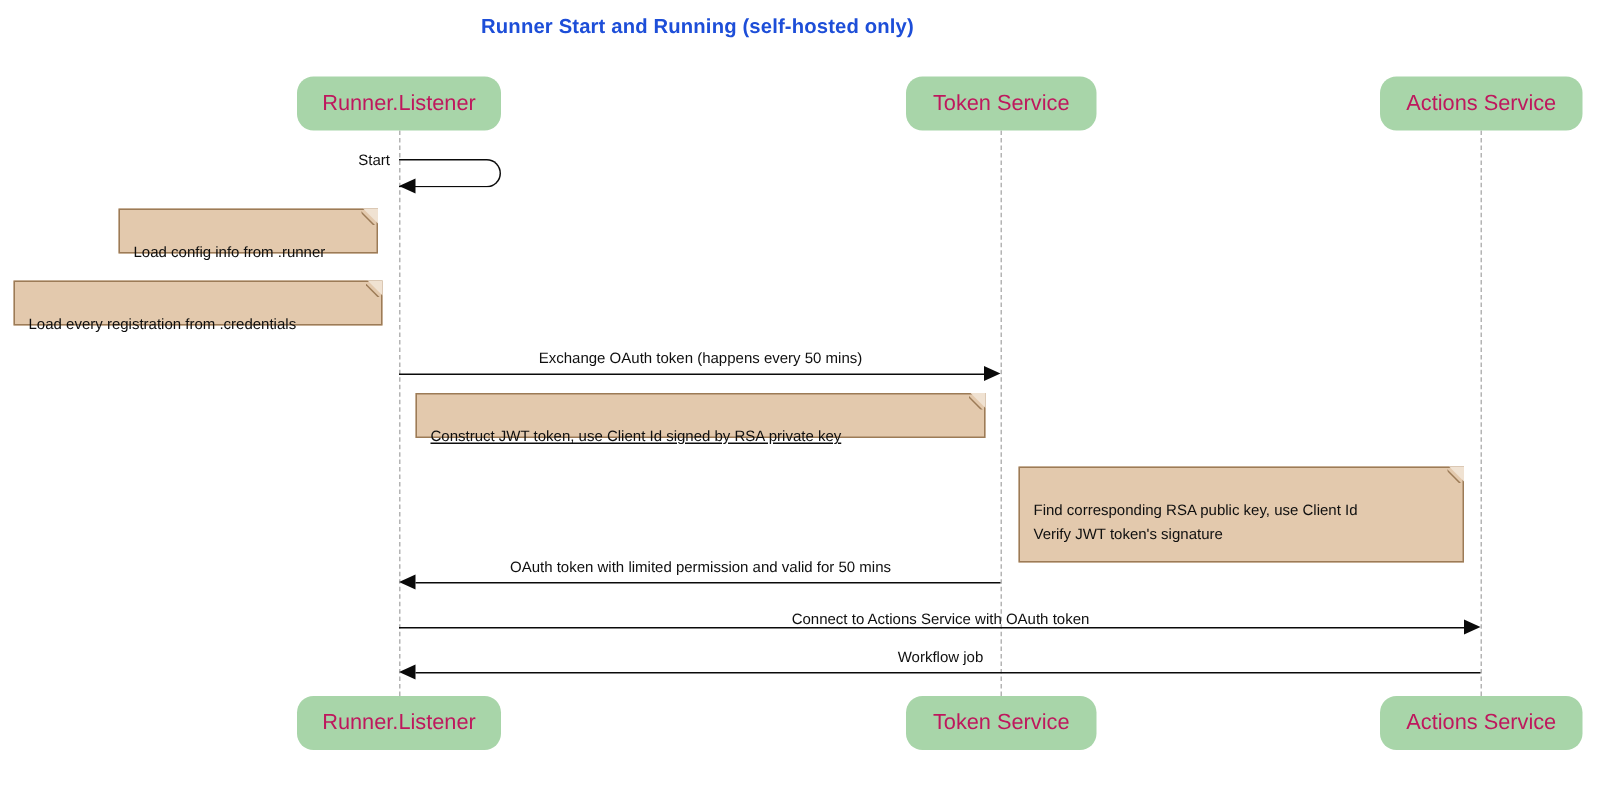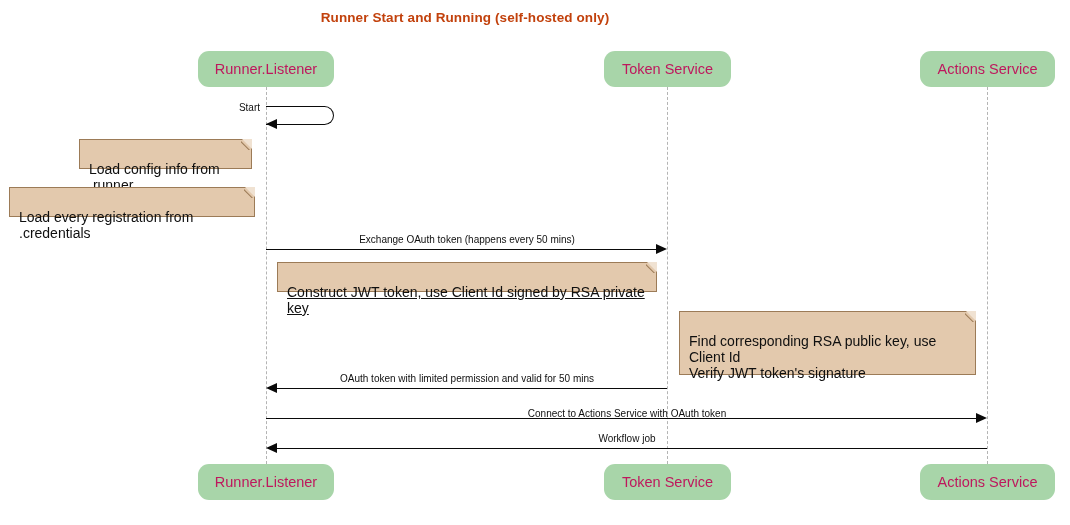--- a/index.html
+++ b/index.html
@@ -22,21 +22,21 @@
     height: 525px;
   }
   .diagram-title {
     position: absolute;
     left: 0;
     top: 10px;
     width: 930px;
     text-align: center;
     font-size: 13.5px;
     font-weight: bold;
-    color: #c2410c;
+    color: #1d4ed8;
     letter-spacing: 0.1px;
   }
   
   .lifeline {
     position: absolute;
     width: 0;
     border-left: 1px dashed #b4b4b4;
   }
   
   .participant {
@@ -51,21 +51,21 @@
     box-sizing: border-box;
     height: 36px;
   }
   
   .note {
     position: absolute;
     background: #e3c9ad;
     border: 1px solid #9c7b57;
     box-sizing: border-box;
     padding: 5px 8px 5px 9px;
-    font-size: 14px;
+    font-size: 10px;
     color: #0f0f0f;
     line-height: 16px;
     white-space: pre-line;
   }
   .note .fold {
     position: absolute;
     top: -1px;
     right: -1px;
     width: 0;
     height: 0;

